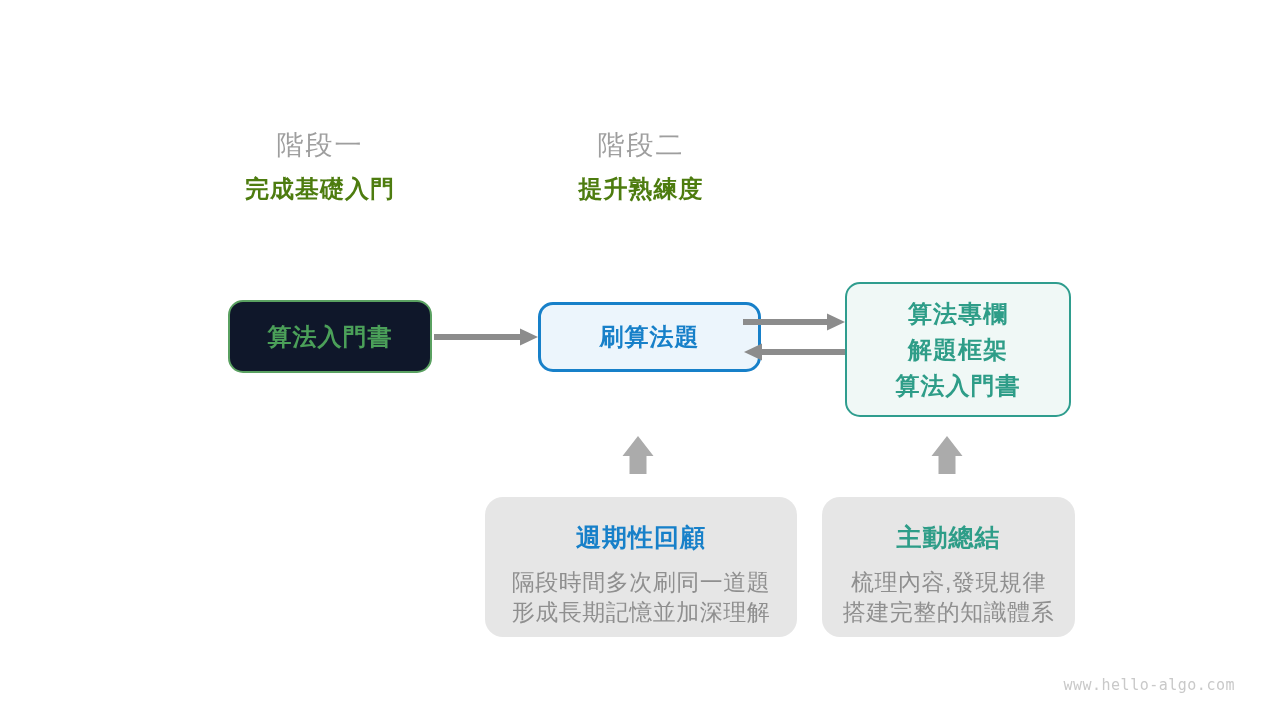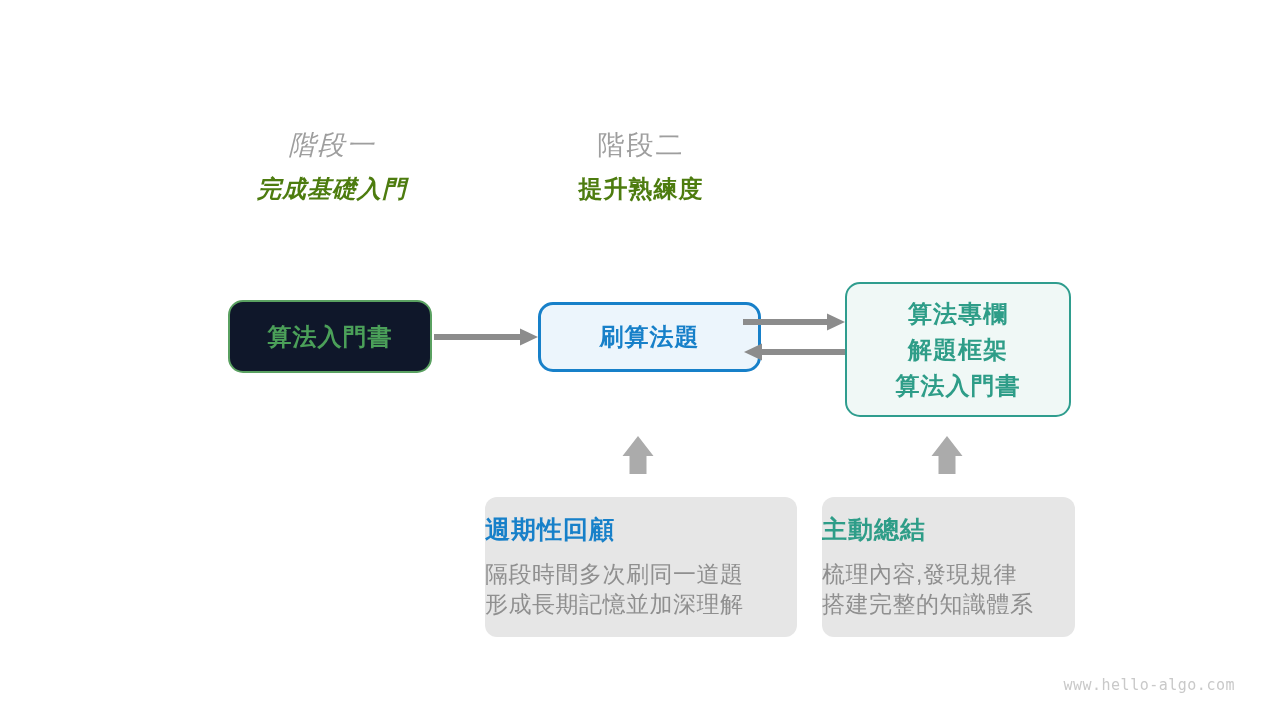--- a/index.html
+++ b/index.html
@@ -16,41 +16,41 @@
     position:absolute;display:flex;align-items:center;justify-content:center;
     border-radius:15px;font-weight:700;font-size:24px;letter-spacing:1px;
     box-sizing:border-box;text-align:center;
   }
   .node-green{border:2.5px solid #5aa161;background:#0f172a;color:#4ba059;}
   .node-blue{border:3px solid #1780c9;background:#ecf5fc;color:#1780c9;}
   .node-teal{border:2.5px solid #2f9d8e;background:#f0f8f6;color:#2e9d88;flex-direction:column;}
   .node-teal .tline{line-height:36px;}
   
   .note{
-    position:absolute;background:#e6e6e6;border-radius:12px;box-sizing:border-box;
-    text-align:left;height:140px;padding-top:16px;
+    position:absolute;background:#e6e6e6;border-radius:18px;box-sizing:border-box;
+    text-align:center;height:140px;padding-top:24px;
   }
   .note-title{font-size:25px;font-weight:700;letter-spacing:1px;line-height:32px;}
   .note-title.blue{color:#1780c9;}
   .note-title.teal{color:#2e9d88;}
   .note-body{margin-top:14px;font-size:23px;color:#8f8f8f;line-height:30px;letter-spacing:0.5px;}
   
   #arrow-layer{position:absolute;left:0;top:0;width:1280px;height:720px;pointer-events:none;}
   
   .watermark{
     position:absolute;right:45px;top:676px;font-family:"DejaVu Sans Mono","Liberation Mono",monospace;
     font-size:15px;color:#c9c9c9;letter-spacing:0.5px;
   }
 </style>
 </head>
 <body>
 
 <div id="canvas">
 
-  <div class="stage" style="left:172px;top:127px;font-style:italic;">
+  <div class="stage" style="left:160px;top:127px;">
     <div class="stage-label">階段一</div>
     <div class="stage-sub">完成基礎入門</div>
   </div>
   <div class="stage" style="left:481px;top:127px;">
     <div class="stage-label">階段二</div>
     <div class="stage-sub">提升熟練度</div>
   </div>
 
   <div class="node node-green" style="left:228px;top:300px;width:204px;height:73px;">
     <span>算法入門書</span>

